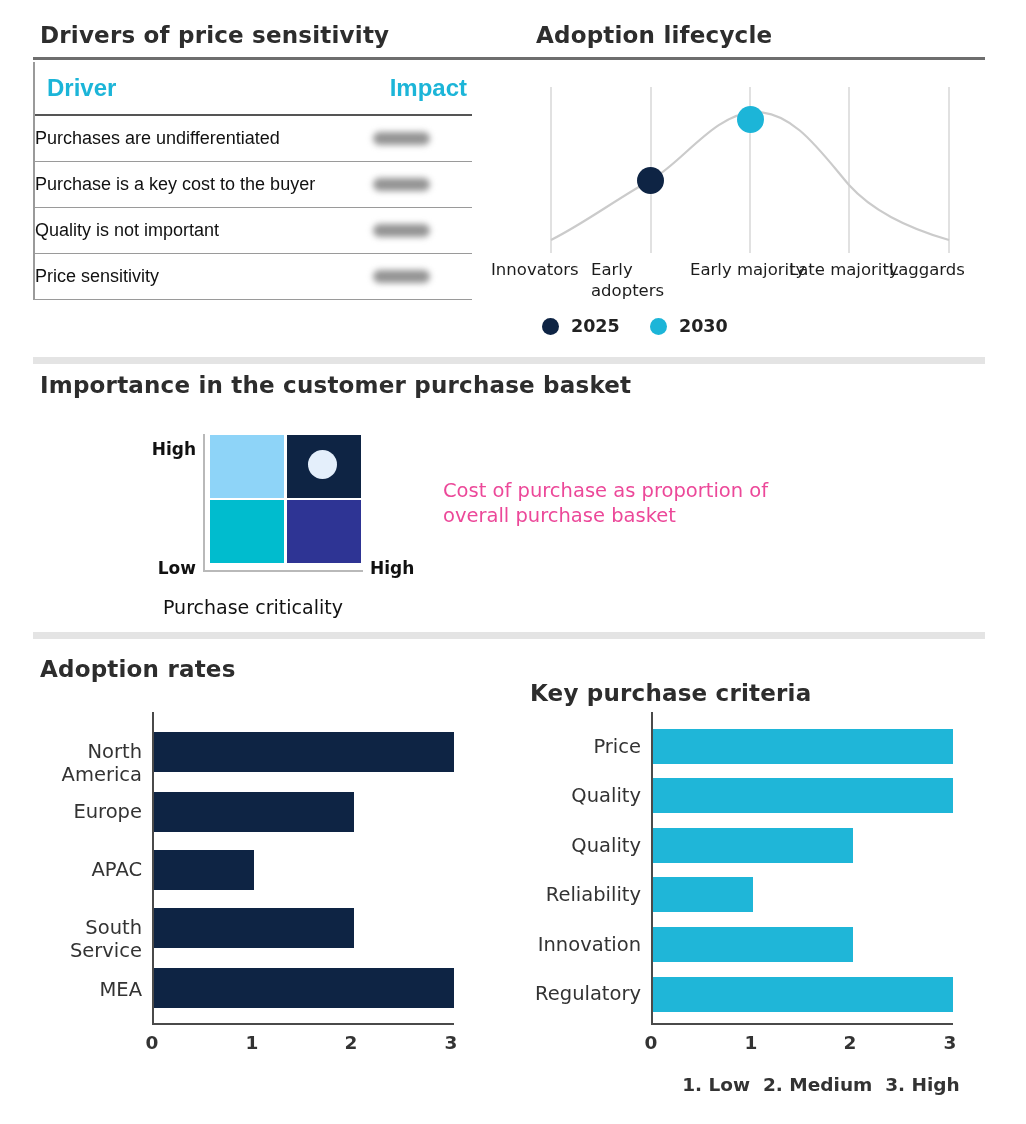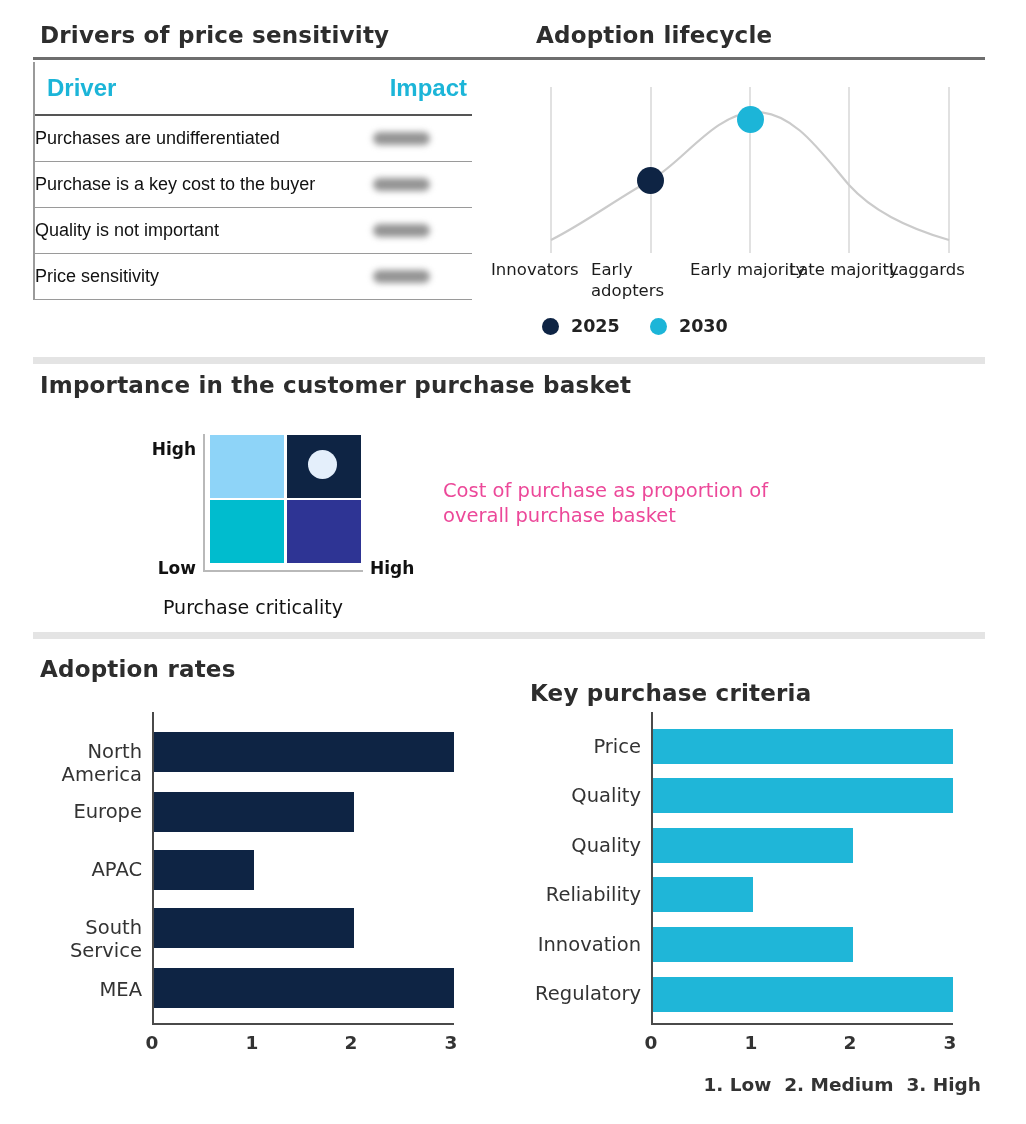--- a/index.html
+++ b/index.html
@@ -41,21 +41,21 @@
   .mx-note{position:absolute;left:443px;top:478px;width:340px;
            font-size:19.5px;line-height:25px;color:#ec4899;}
 
   
   .plot{position:absolute;width:300px;height:311px;
         border-left:2px solid #4a4a4a;border-bottom:2px solid #4a4a4a;}
   .bar{position:absolute;left:0;}
   .bcat{position:absolute;text-align:right;font-size:19.5px;line-height:23px;color:#333;}
   .tick{position:absolute;top:1032px;width:40px;text-align:center;
         font-weight:bold;font-size:18.5px;color:#333;}
-  .note{position:absolute;left:661px;top:1074px;width:320px;text-align:right;
+  .note{position:absolute;left:661px;top:1074px;width:320px;text-align:center;
         font-weight:bold;font-size:18.5px;color:#333;white-space:pre;}
 </style>
 </head>
 <body>
 
 <div class="canvas">
 
   <div class="h-title" style="left:40px;top:22px;">Drivers of price sensitivity</div>
   <div class="h-title" style="left:536px;top:22px;">Adoption lifecycle</div>
   <div class="rule" style="left:33px;top:57px;width:952px;"></div>

